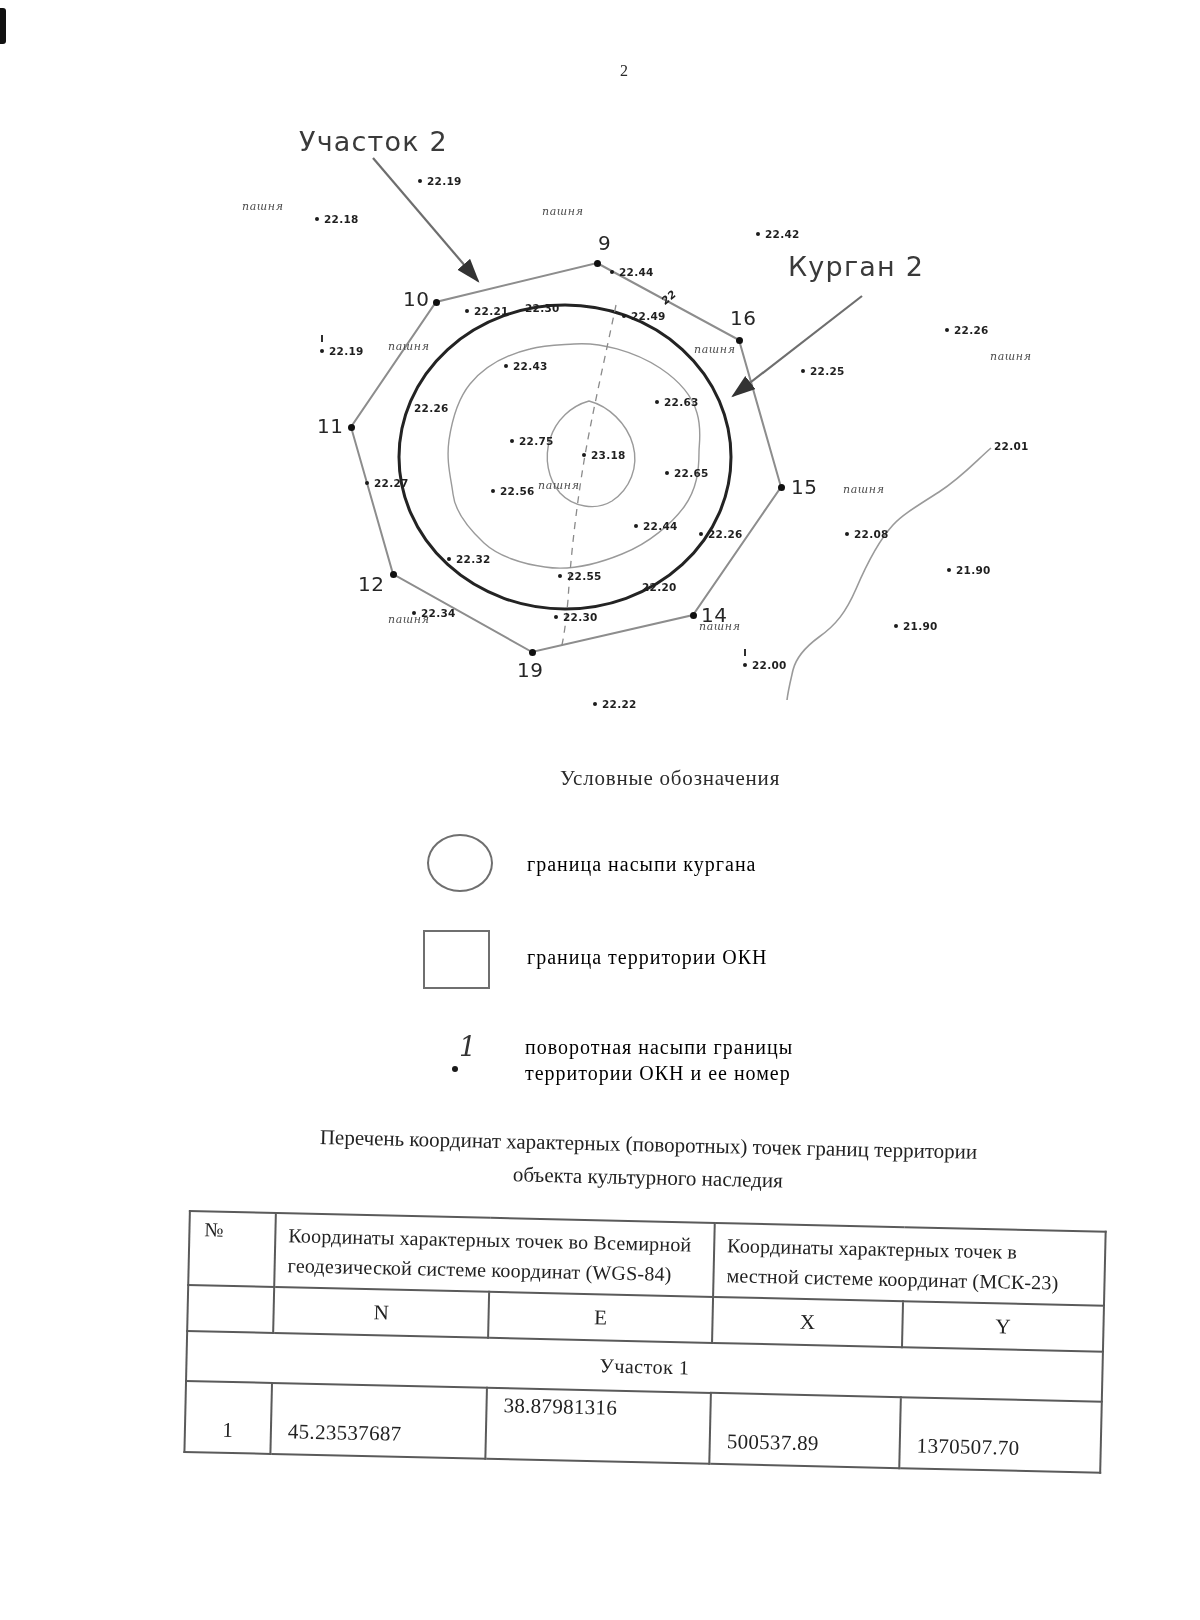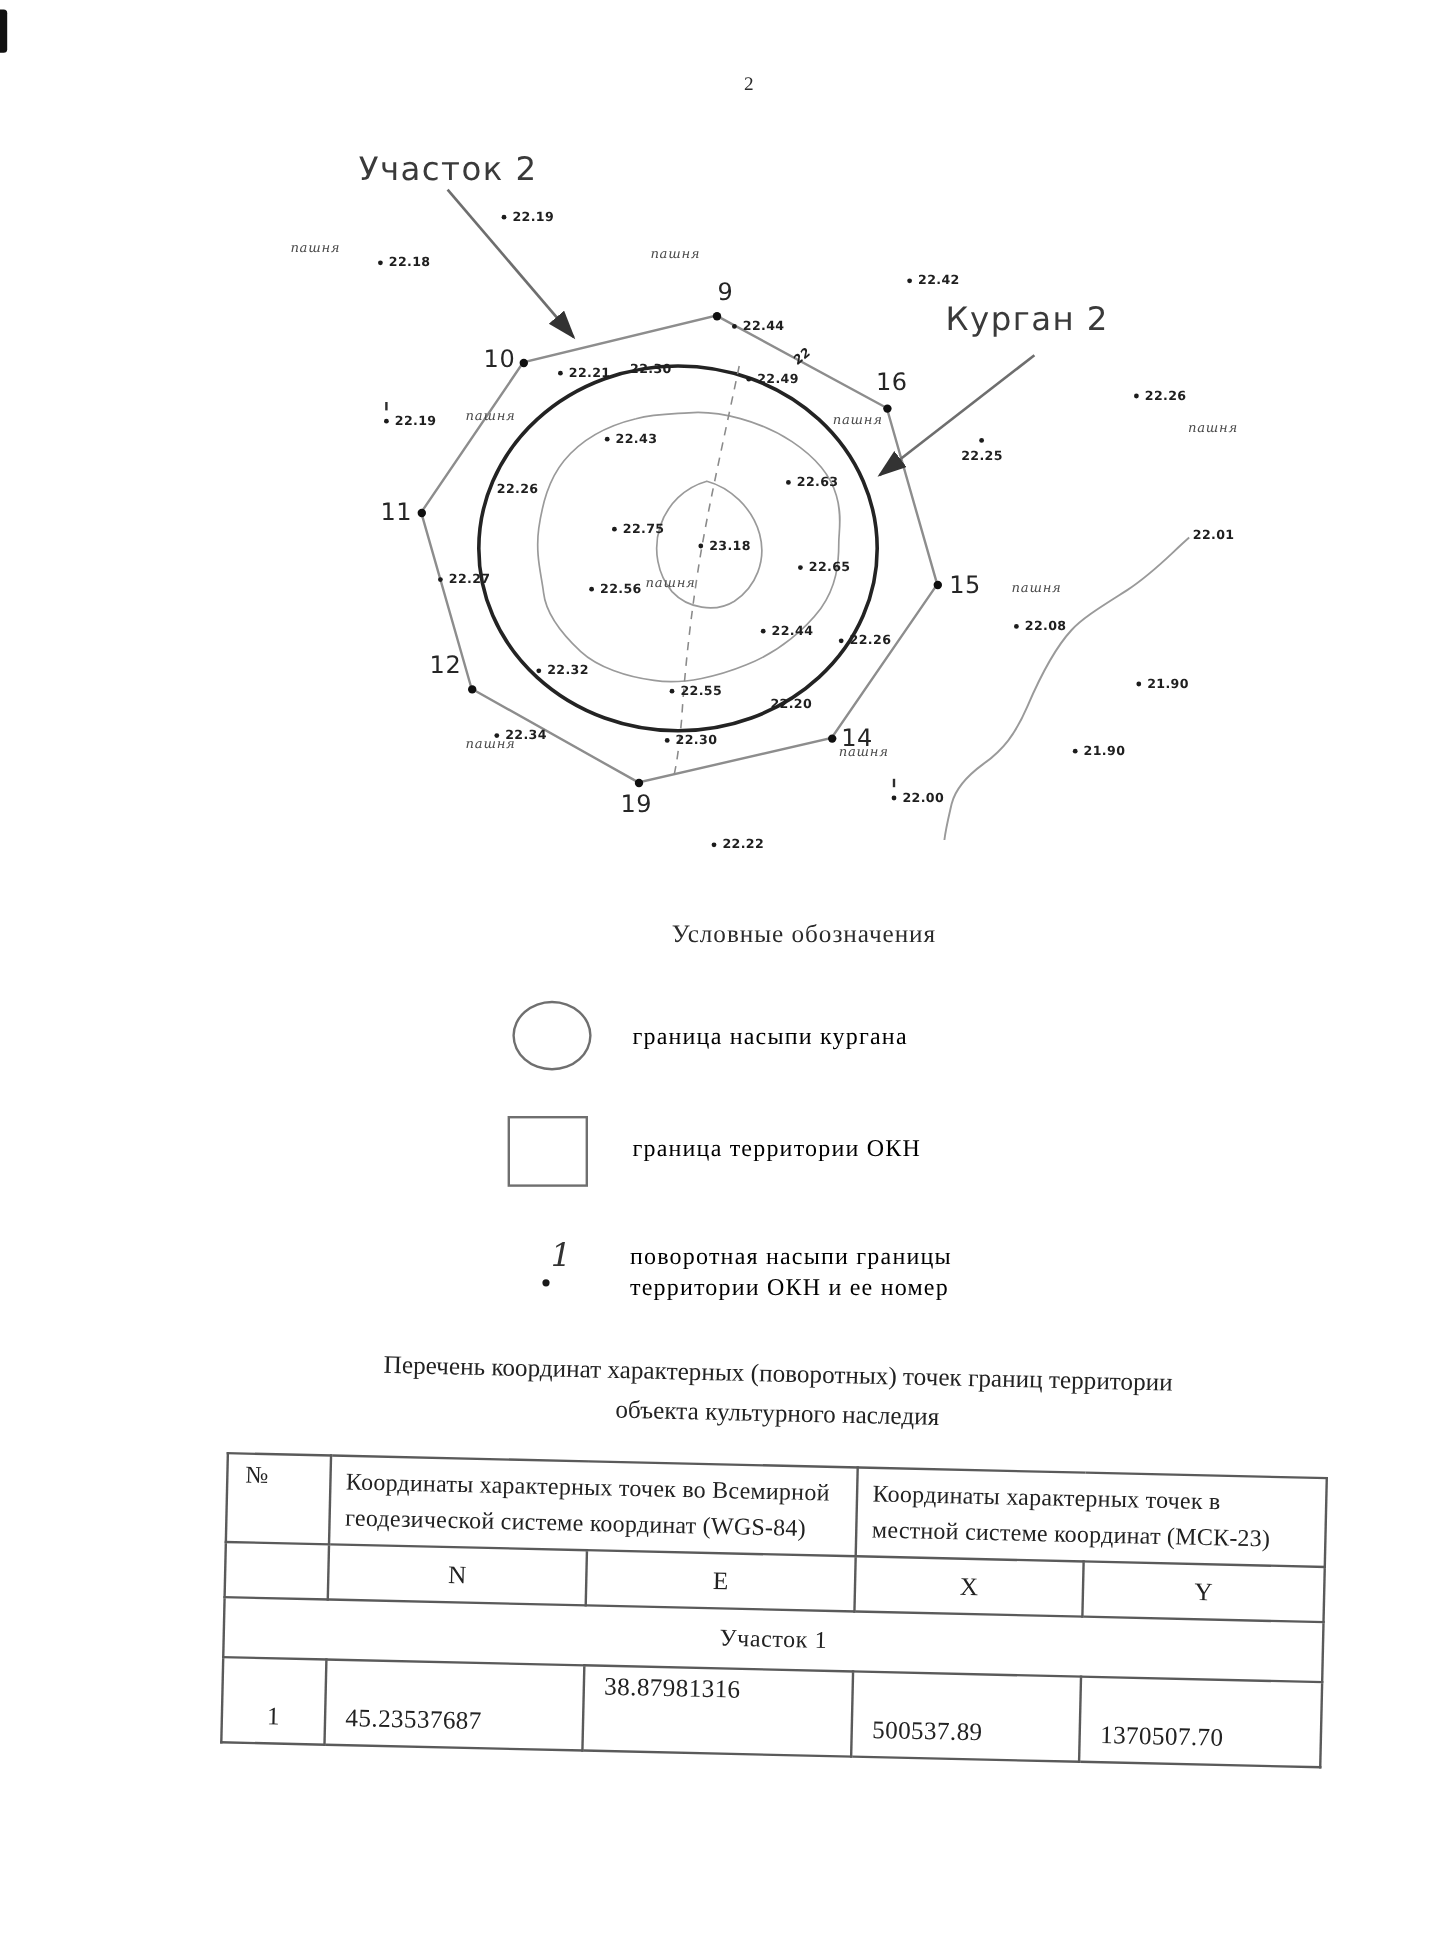--- a/index.html
+++ b/index.html
@@ -91,21 +91,21 @@
       <div class="pt-num" style="left: 598px; top: 231px;">9</div>
       <div class="vdot" style="left: 735.5px; top: 336.5px;"></div>
       <div class="pt-num" style="left: 730px; top: 306px;">16</div>
       <div class="vdot" style="left: 777.5px; top: 483.5px;"></div>
       <div class="pt-num" style="left: 791px; top: 475px;">15</div>
       <div class="vdot" style="left: 689.5px; top: 611.5px;"></div>
       <div class="pt-num" style="left: 701px; top: 603px;">14</div>
       <div class="vdot" style="left: 528.5px; top: 648.5px;"></div>
       <div class="pt-num" style="left: 517px; top: 658px;">19</div>
       <div class="vdot" style="left: 389.5px; top: 570.5px;"></div>
-      <div class="pt-num" style="left: 358px; top: 542px;">12</div>
+      <div class="pt-num" style="left: 358px; top: 572px;">12</div>
       <div class="vdot" style="left: 347.5px; top: 423.5px;"></div>
       <div class="pt-num" style="left: 317px; top: 414px;">11</div>
       <div class="vdot" style="left: 432.5px; top: 298.5px;"></div>
       <div class="pt-num" style="left: 403px; top: 287px;">10</div>
       <div class="spot" style="left: 421px; top: 181px;">
         <span class="sdot"></span>
         <span class="sval">22.19</span>
       </div>
       <div class="spot" style="left: 318px; top: 219px;">
         <span class="sdot"></span>
@@ -139,21 +139,21 @@
       </div>
       <div class="spot" style="left: 323px; top: 351px;">
         <span class="sdot"></span>
         <span class="stick"></span>
         <span class="sval">22.19</span>
       </div>
       <div class="spot" style="left: 507px; top: 366px;">
         <span class="sdot"></span>
         <span class="sval">22.43</span>
       </div>
-      <div class="spot" style="left: 804px; top: 371px; flex-direction: column;">
+      <div class="spot" style="left: 804px; top: 371px;">
         <span class="sdot"></span>
         <span class="sval">22.25</span>
       </div>
       <div class="spot" style="left: 658px; top: 402px;">
         <span class="sdot"></span>
         <span class="sval">22.63</span>
       </div>
       <div class="spot" style="left: 417px; top: 408px;">
         <span class="sval">22.26</span>
       </div>
@@ -170,21 +170,21 @@
         <span class="sval">22.65</span>
       </div>
       <div class="spot" style="left: 368px; top: 483px;">
         <span class="sdot"></span>
         <span class="sval">22.27</span>
       </div>
       <div class="spot" style="left: 494px; top: 491px;">
         <span class="sdot"></span>
         <span class="sval">22.56</span>
       </div>
-      <div class="spot" style="left: 848px; top: 522px;">
+      <div class="spot" style="left: 848px; top: 534px;">
         <span class="sdot"></span>
         <span class="sval">22.08</span>
       </div>
       <div class="spot" style="left: 637px; top: 526px;">
         <span class="sdot"></span>
         <span class="sval">22.44</span>
       </div>
       <div class="spot" style="left: 702px; top: 534px;">
         <span class="sdot"></span>
         <span class="sval">22.26</span>

